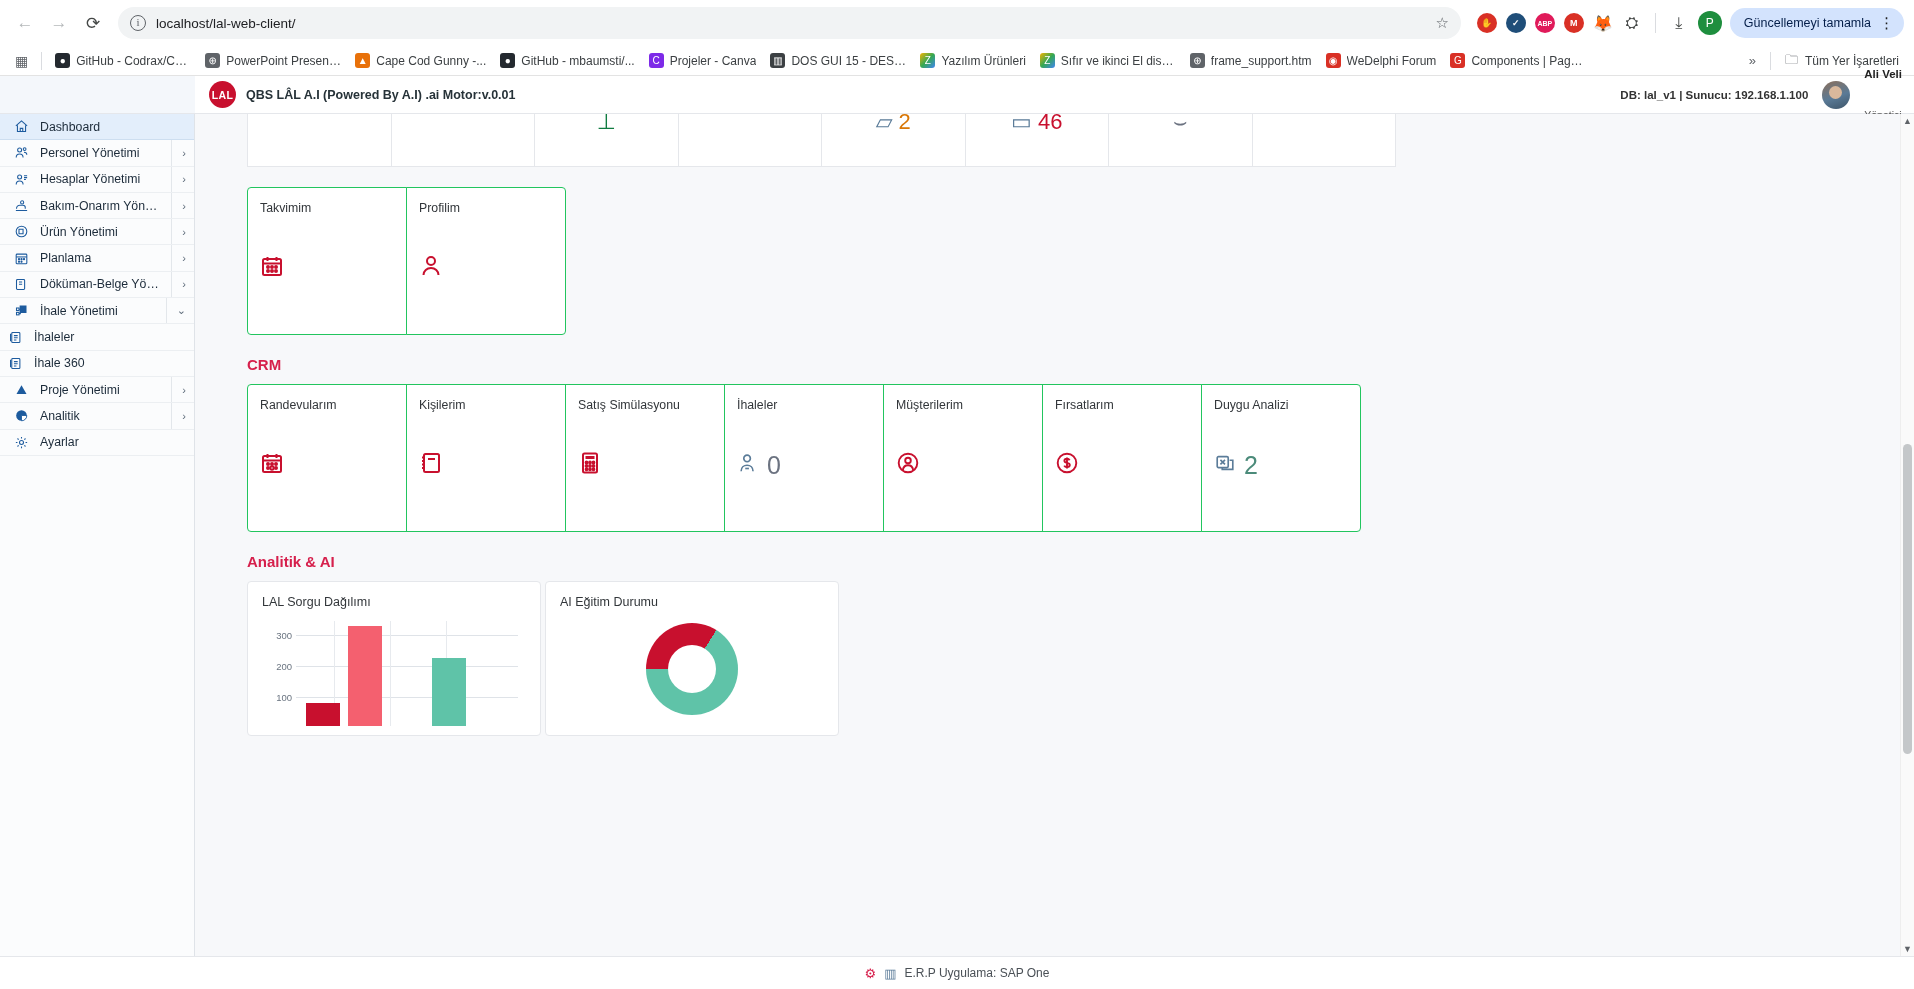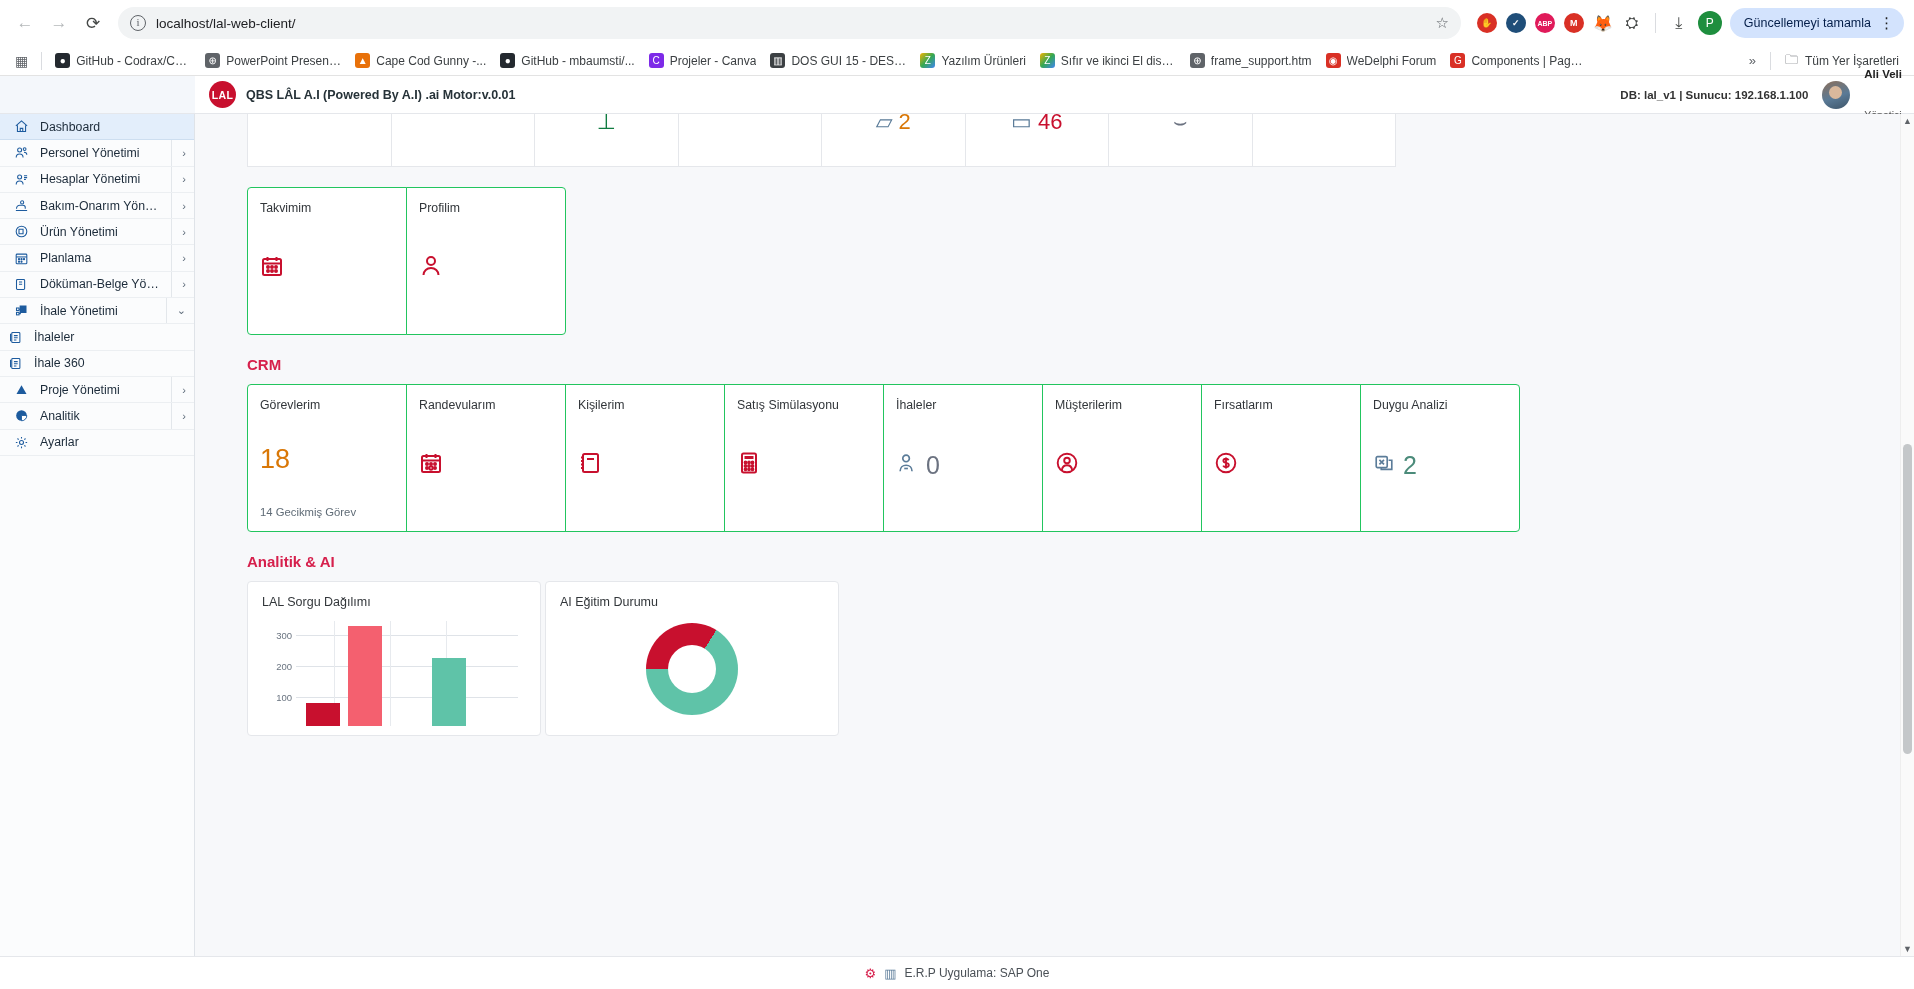--- a/index.html
+++ b/index.html
@@ -528,27 +528,20 @@
                       <path d="M4.5 21c0-4.2 3.4-7 7.5-7s7.5 2.8 7.5 7"></path>
                     </svg>
                 </span>
               </div>
             </div>
           </div>
 
           <div class="sec-title">CRM</div>
           <div class="card-row">
 
-            <div class="kcard">
-              <div class="ktitle">Görevlerim</div>
-              <div class="kmid">
-                <span class="kval" style="color:#d97706;font-size:27px">18</span>
-              </div>
-              <div class="ksub">14 Gecikmiş Görev</div>
-            </div>
 
             <div class="kcard">
               <div class="ktitle">Randevularım</div>
               <div class="kmid">
                 <span class="kicon">
                   <svg width="24" height="24" viewBox="0 0 24 24" fill="none" stroke="#c8102e" stroke-width="2">
                       <rect x="3" y="5" width="18" height="16" rx="1.5"></rect>
                       <path d="M3 9.5h18M7.5 3v4M16.5 3v4"></path>
                       <circle cx="8" cy="13" r="1" fill="#c8102e"></circle>
                       <circle cx="12" cy="13" r="1" fill="#c8102e"></circle>

